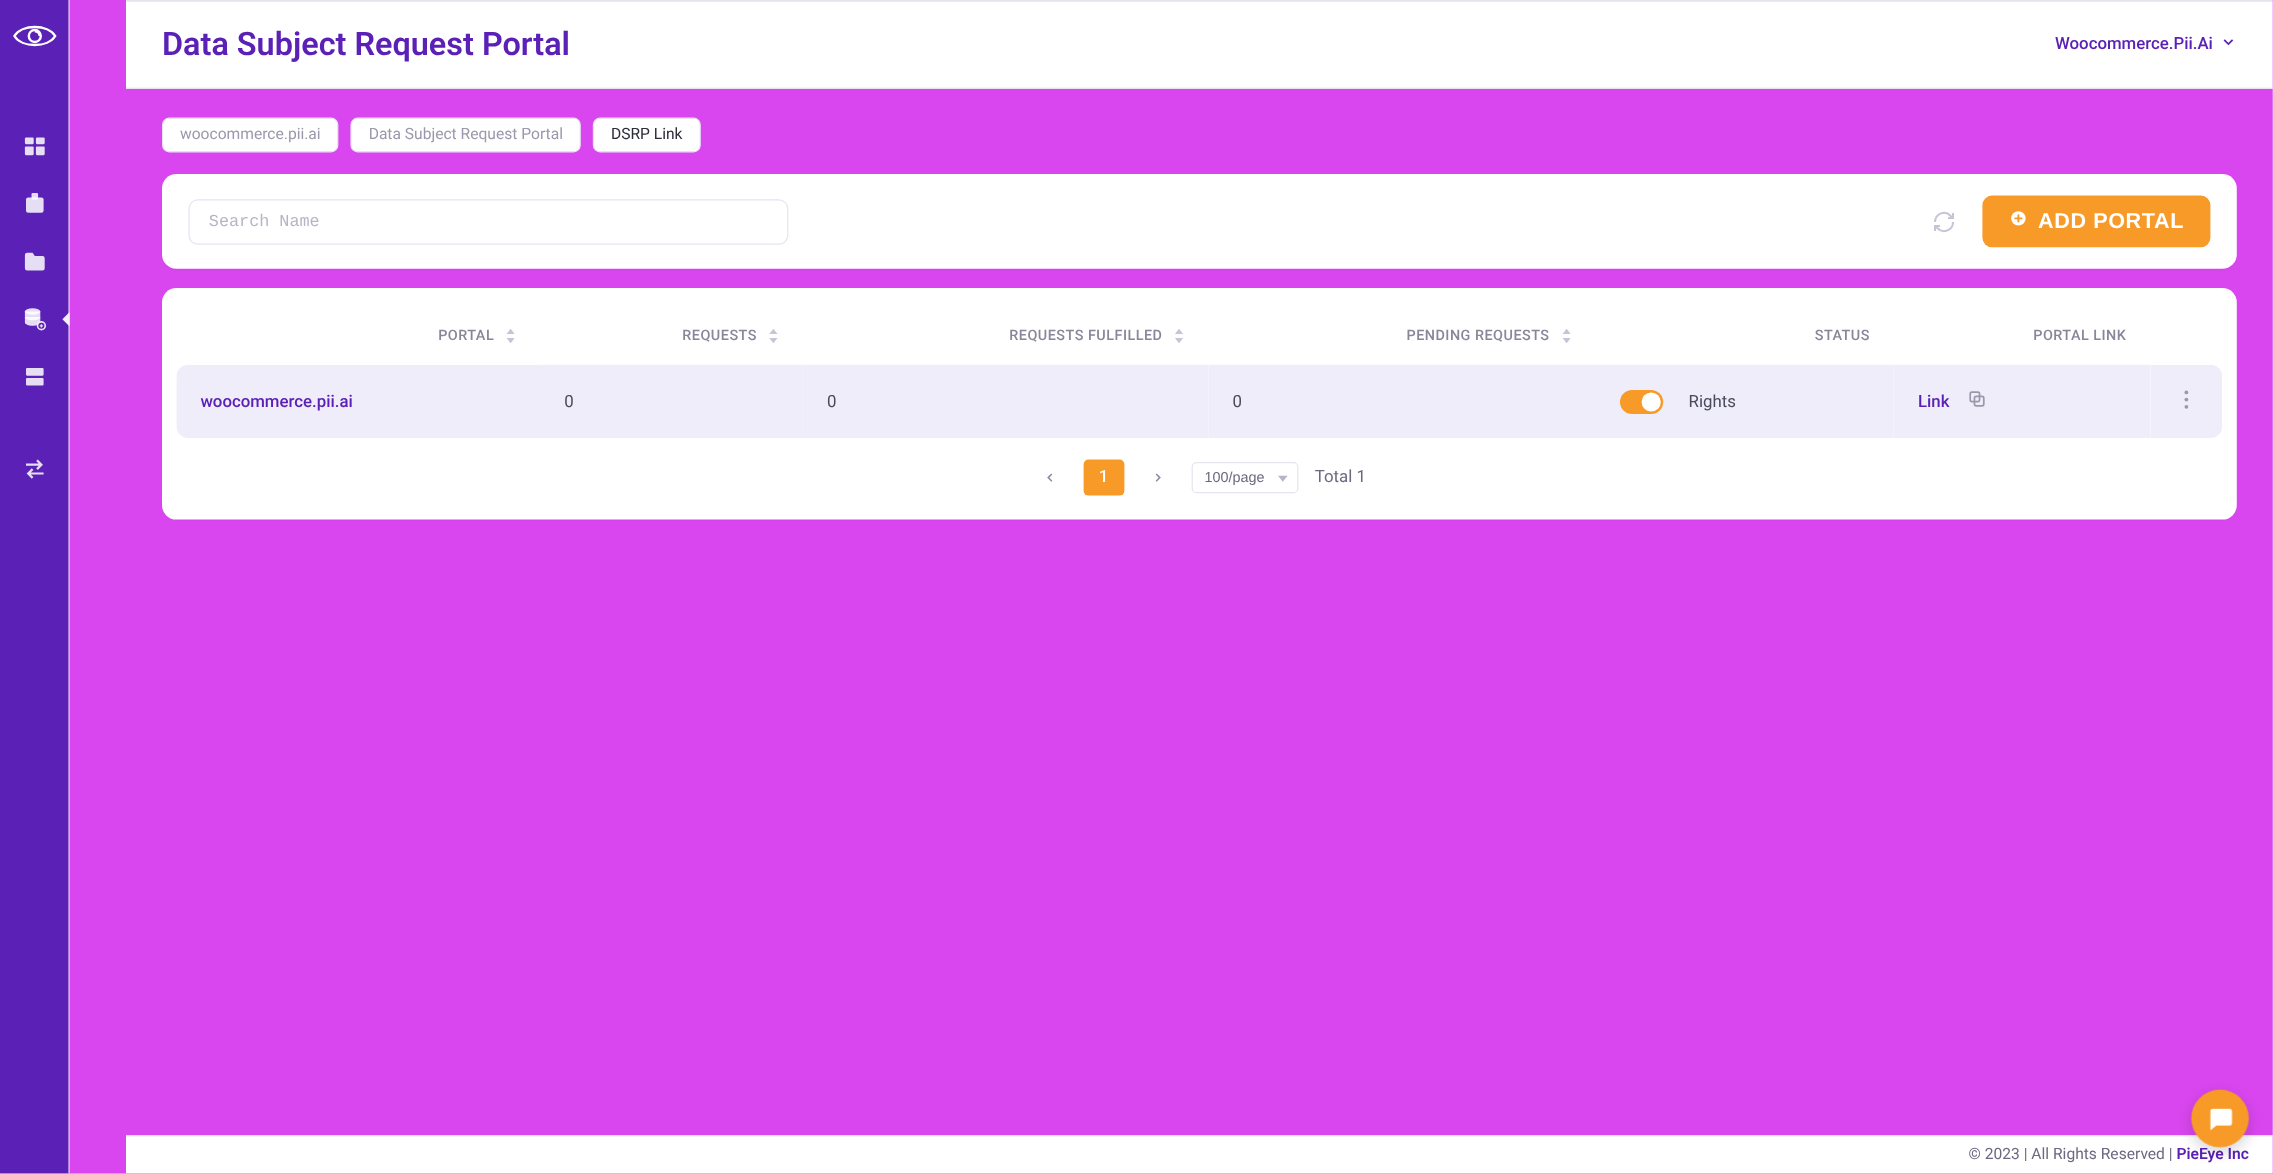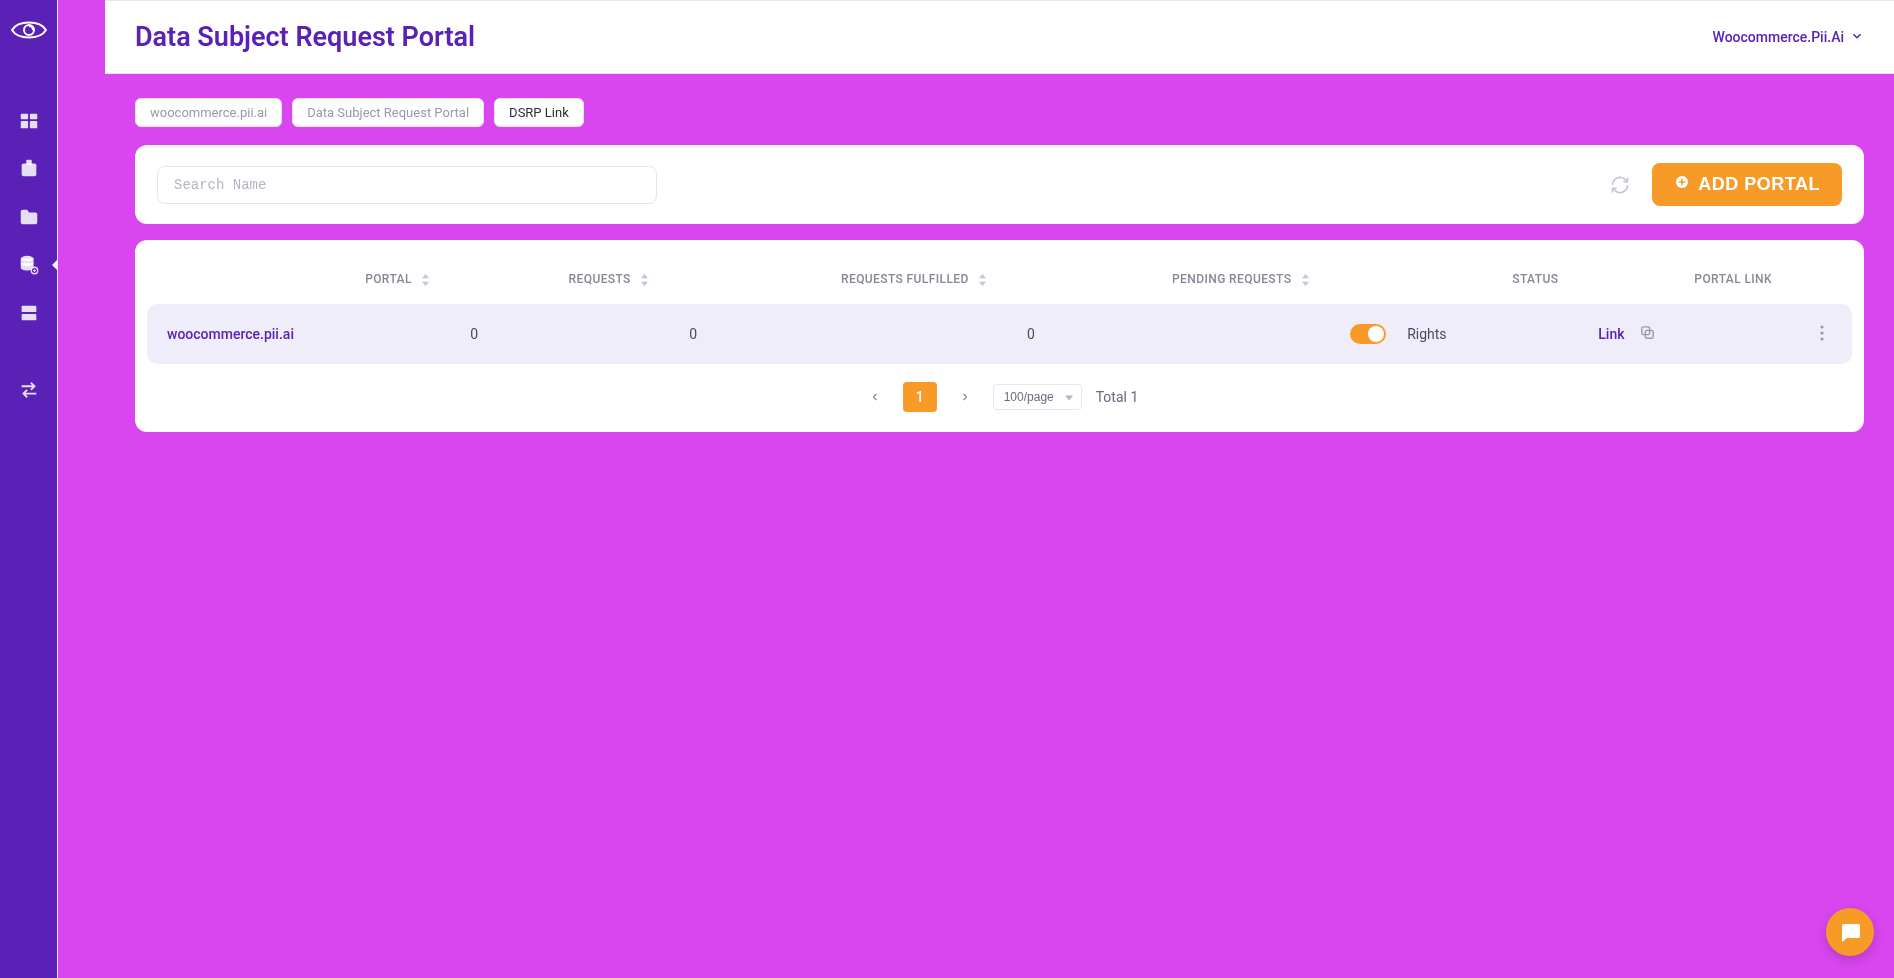--- a/index.html
+++ b/index.html
@@ -359,20 +359,23 @@
           <span class="pg-select-wrap">
             <select class="pg-select">
               <option>100/page</option>
             </select>
           </span>
           <span class="pg-total">Total 1</span>
         </div>
       </div>
     </div>
 
+    <footer class="footer">
+      <span>© 2023 | All Rights Reserved | </span><b>PieEye Inc</b>
+    </footer>
   </div>
 </div>
 
 <div class="chat-fab">
   <svg width="24" height="24" viewBox="0 0 24 24" fill="currentColor">
     <path d="M4 4h16a2 2 0 0 1 2 2v10a2 2 0 0 1-2 2H9l-5 4V6a2 2 0 0 1 2-2z"></path>
   </svg>
 </div>
 
 </body></html>

